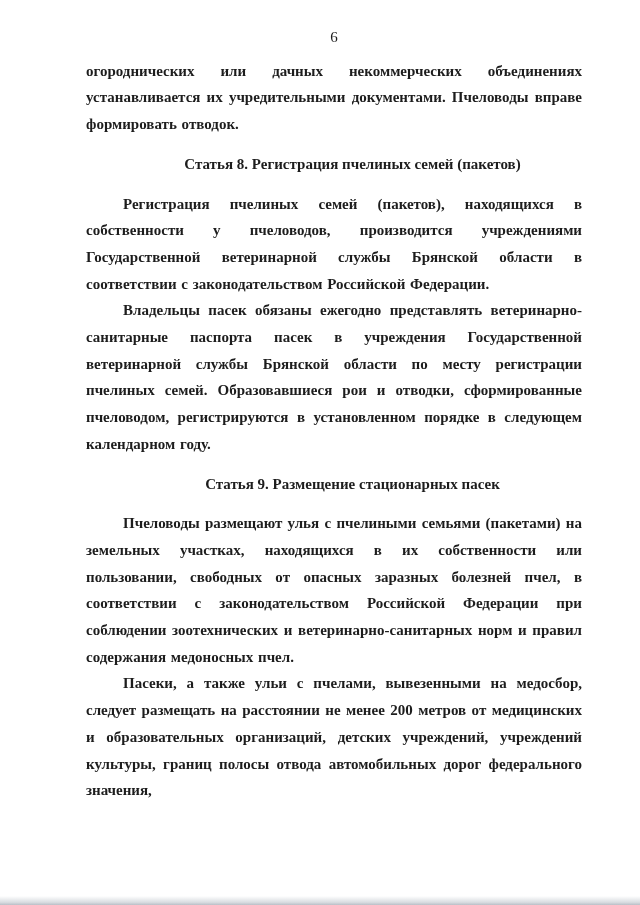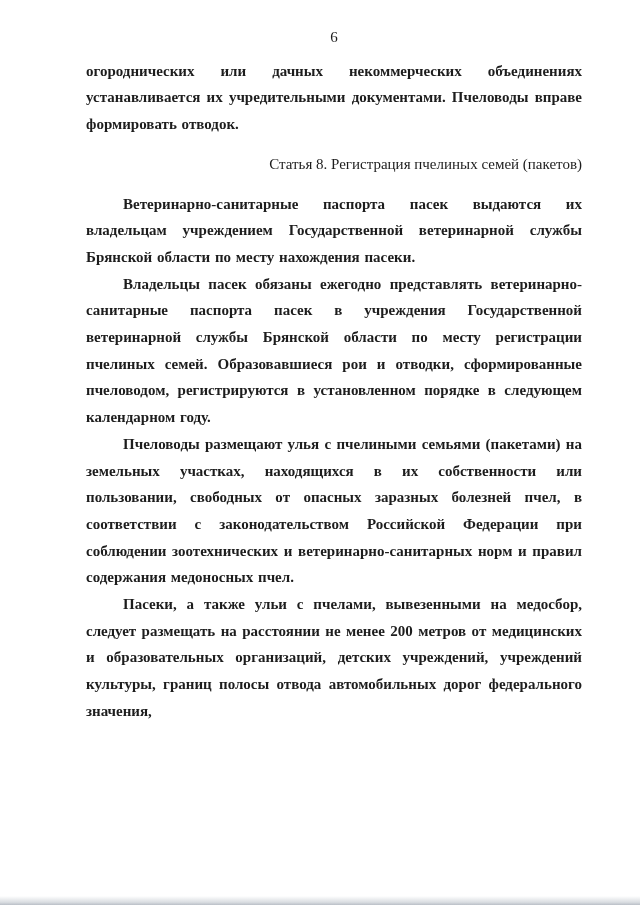--- a/index.html
+++ b/index.html
@@ -33,24 +33,24 @@
     margin: 0;
     text-indent: 37px;
     word-spacing: 1px;
     font-weight: bold;
   }
   p.para.continuation {
     text-indent: 0;
   }
   h3.article-heading {
     font-size: 15px;
-    font-weight: normal;
+    font-weight: bold;
     margin: 13px 0 13px 0;
     text-indent: 37px;
-    text-align: right;
+    text-align: center;
     line-height: 26.7px;
   }
   .page-bottom-edge {
     position: absolute;
     left: 0;
     right: 0;
     bottom: 0;
     height: 9px;
     background: linear-gradient(to bottom, rgba(200,205,212,0) 0%, rgba(186,192,200,0.55) 70%, rgba(168,175,185,0.8) 100%);
     pointer-events: none;
@@ -60,26 +60,27 @@
 <body>
 
 <div class="page">
 
   <div class="page-number">6</div>
 
   <p class="para continuation">огороднических или дачных некоммерческих объединениях устанавливается их учредительными документами. Пчеловоды вправе формировать отводок.</p>
 
   <h3 class="article-heading">Статья 8. Регистрация пчелиных семей (пакетов)</h3>
 
+  <p class="para">Регистрация пчелиных семей (пакетов), находящихся в собственности у пчеловодов, производится учреждениями Государственной ветеринарной службы Брянской области в соответствии с законодательством Российской Федерации.</p>
 
 
-  <p class="para">Ветеринарно-санитарные паспорта пасек выдаются их владельцам учреждением Государственной ветеринарной службы Брянской области по месту нахождения пасеки.</p>
 
   <p class="para">Владельцы пасек обязаны ежегодно представлять ветеринарно-санитарные паспорта пасек в учреждения Государственной ветеринарной службы Брянской области по месту регистрации пчелиных семей. Образовавшиеся рои и отводки, сформированные пчеловодом, регистрируются в установленном порядке в следующем календарном году.</p>
 
+  <h3 class="article-heading">Статья 9. Размещение стационарных пасек</h3>
 
   <p class="para">Пчеловоды размещают улья с пчелиными семьями (пакетами) на земельных участках, находящихся в их собственности или пользовании, свободных от опасных заразных болезней пчел, в соответствии с законодательством Российской Федерации при соблюдении зоотехнических и ветеринарно-санитарных норм и правил содержания медоносных пчел.</p>
 
   <p class="para">Пасеки, а также ульи с пчелами, вывезенными на медосбор, следует размещать на расстоянии не менее 200 метров от медицинских и образовательных организаций, детских учреждений, учреждений культуры, границ полосы отвода автомобильных дорог федерального значения,</p>
 
 </div>
 
 <div class="page-bottom-edge"></div>
 
 </body></html>

